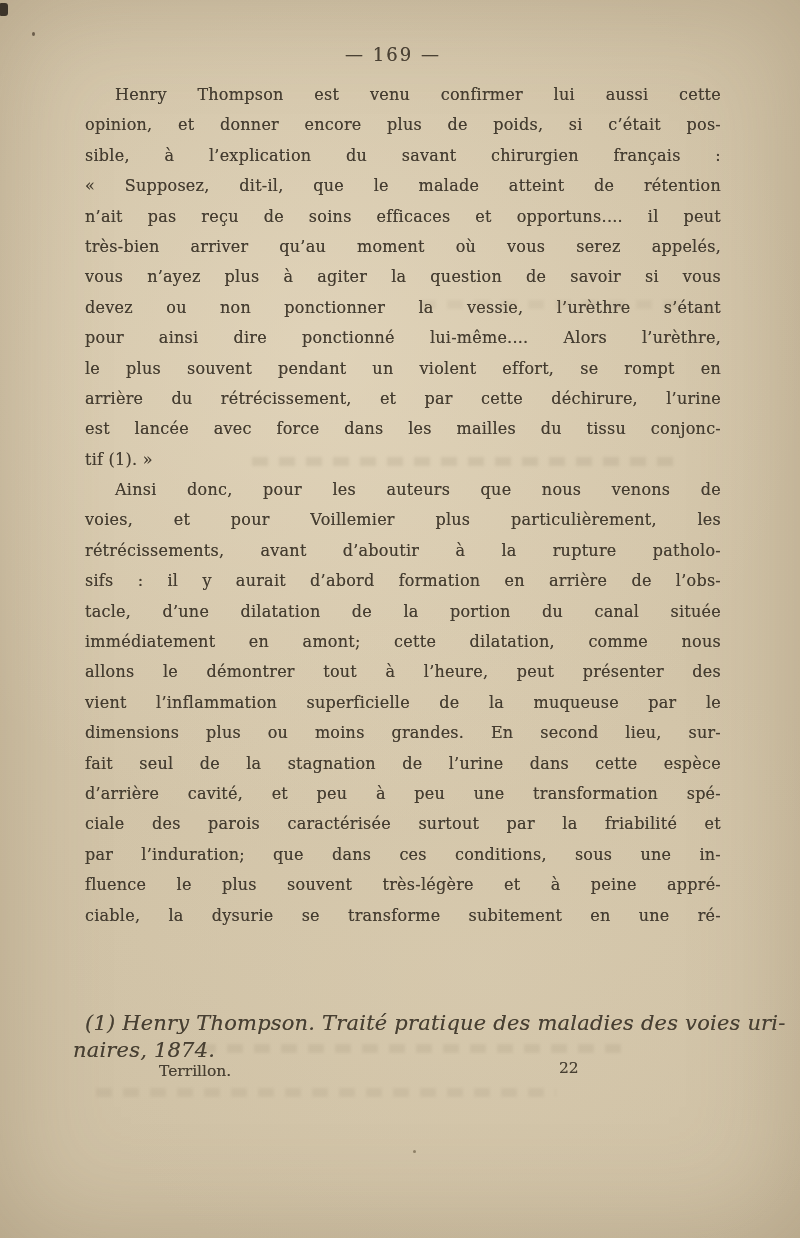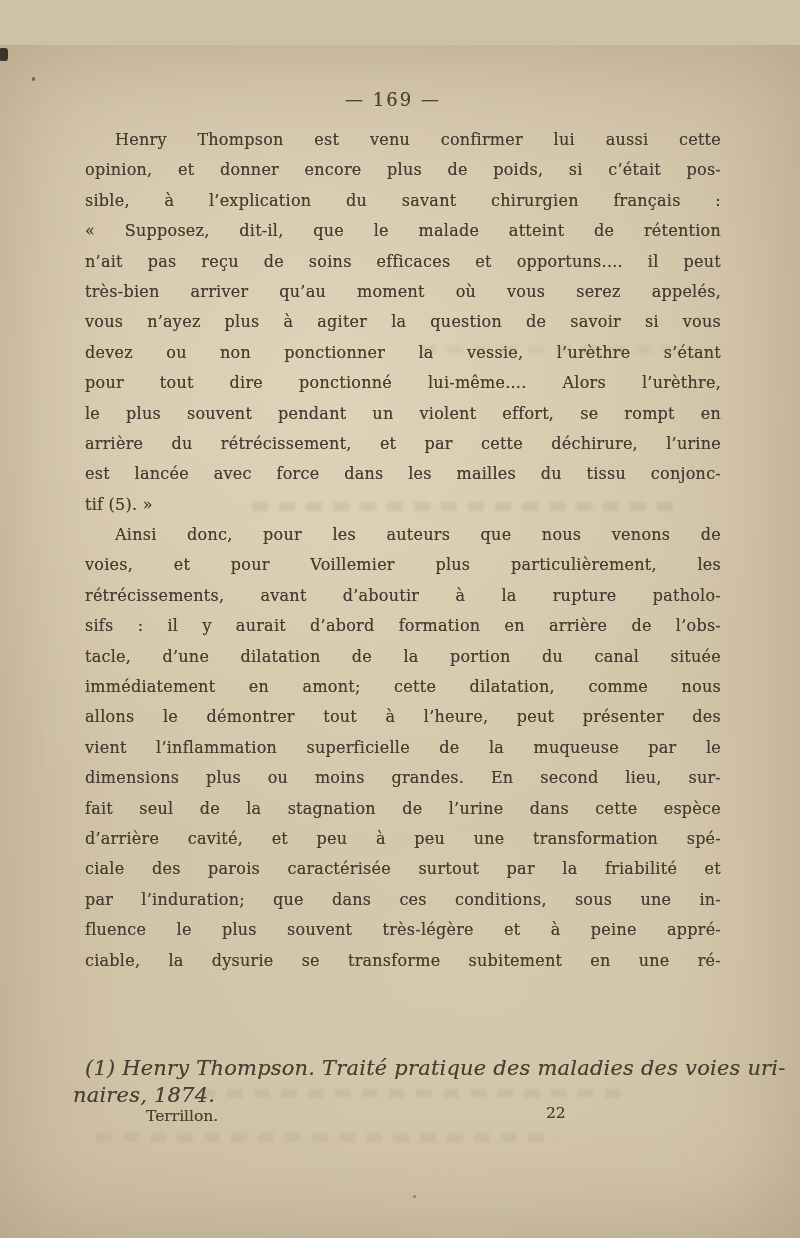--- a/index.html
+++ b/index.html
@@ -15,21 +15,20 @@
     background: #cfc1a5;
   }
   .page {
     position: absolute;
     inset: 0;
     background:
       radial-gradient(ellipse 85% 55% at 40% 28%, rgba(236,224,200,0.50), rgba(236,224,200,0) 72%),
       radial-gradient(ellipse 70% 40% at 60% 78%, rgba(222,209,182,0.35), rgba(222,209,182,0) 75%),
       radial-gradient(ellipse 130% 100% at 50% 45%, #d5c7ab 0%, #cfc1a5 58%, #c2b497 100%);
     box-shadow: inset 0 0 110px rgba(115, 95, 65, 0.28);
-    margin-top: 45px;
   }
   .header {
     position: absolute;
     top: 44px;
     left: 85px;
     width: 616px;
     text-align: center;
     font-size: 18px;
     letter-spacing: 2px;
     color: #4a4134;
@@ -68,21 +67,21 @@
   }
   .fline-1 {
     text-align: justify;
     text-align-last: justify;
     text-indent: 12px;
     white-space: nowrap;
   }
   .fline-2 { text-align: left; }
   .footer {
     position: absolute;
-    left: 74px;
+    left: 87px;
     top: 1062px;
     width: 622px;
     height: 24px;
     font-size: 15.5px;
     color: #473f32;
     text-shadow: 0 0 0.5px rgba(71, 63, 50, 0.6);
   }
   .signature { position: absolute; left: 72px; top: 0; }
   .sheet-number { position: absolute; left: 472px; top: -3px; }
   
@@ -129,25 +128,25 @@
 
   <div class="body-text">
     <div class="line indent">Henry Thompson est venu confirmer lui aussi cette</div>
     <div class="line">opinion, et donner encore plus de poids, si c’était pos-</div>
     <div class="line">sible, à l’explication du savant chirurgien français :</div>
     <div class="line">« Supposez, dit-il, que le malade atteint de rétention</div>
     <div class="line">n’ait pas reçu de soins efficaces et opportuns.... il peut</div>
     <div class="line">très-bien arriver qu’au moment où vous serez appelés,</div>
     <div class="line">vous n’ayez plus à agiter la question de savoir si vous</div>
     <div class="line">devez ou non ponctionner la vessie, l’urèthre s’étant</div>
-    <div class="line">pour tout dire ponctionné lui-même.... Alors l’urèthre,</div>
+    <div class="line">pour ainsi dire ponctionné lui-même.... Alors l’urèthre,</div>
     <div class="line">le plus souvent pendant un violent effort, se rompt en</div>
     <div class="line">arrière du rétrécissement, et par cette déchirure, l’urine</div>
     <div class="line">est lancée avec force dans les mailles du tissu conjonc-</div>
-    <div class="line para-end">tif (5). »</div>
+    <div class="line para-end">tif (1). »</div>
 
     <div class="line indent">Ainsi donc, pour les auteurs que nous venons de</div>
     <div class="line">voies, et pour Voillemier plus particulièrement, les</div>
     <div class="line">rétrécissements, avant d’aboutir à la rupture patholo-</div>
     <div class="line">sifs : il y aurait d’abord formation en arrière de l’obs-</div>
     <div class="line">tacle, d’une dilatation de la portion du canal située</div>
     <div class="line">immédiatement en amont; cette dilatation, comme nous</div>
     <div class="line">allons le démontrer tout à l’heure, peut présenter des</div>
     <div class="line">vient l’inflammation superficielle de la muqueuse par le</div>
     <div class="line">dimensions plus ou moins grandes. En second lieu, sur-</div>

